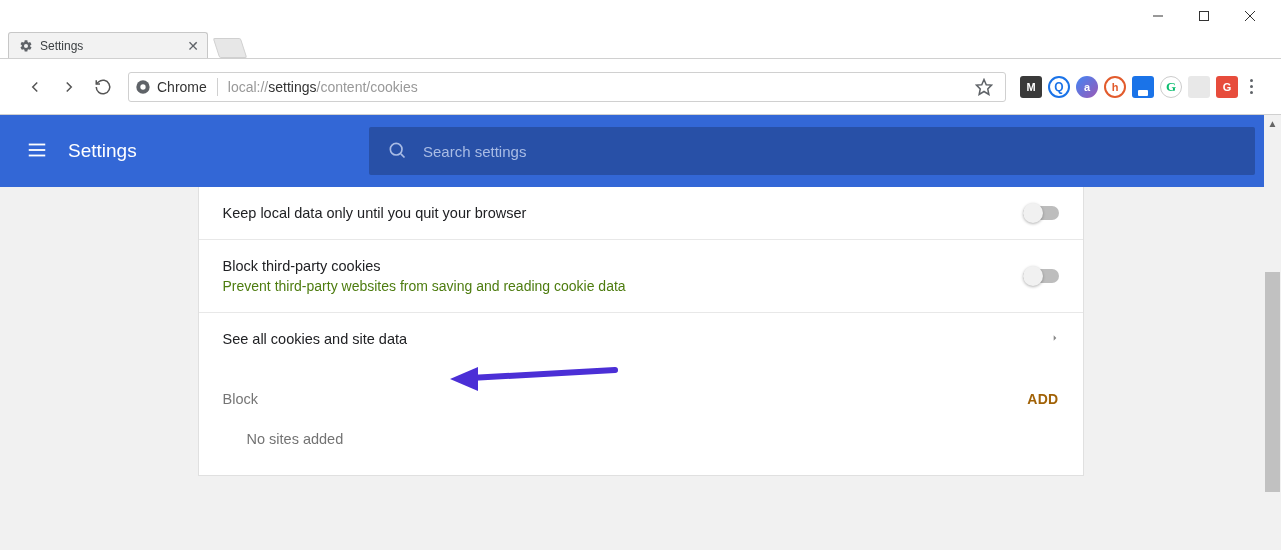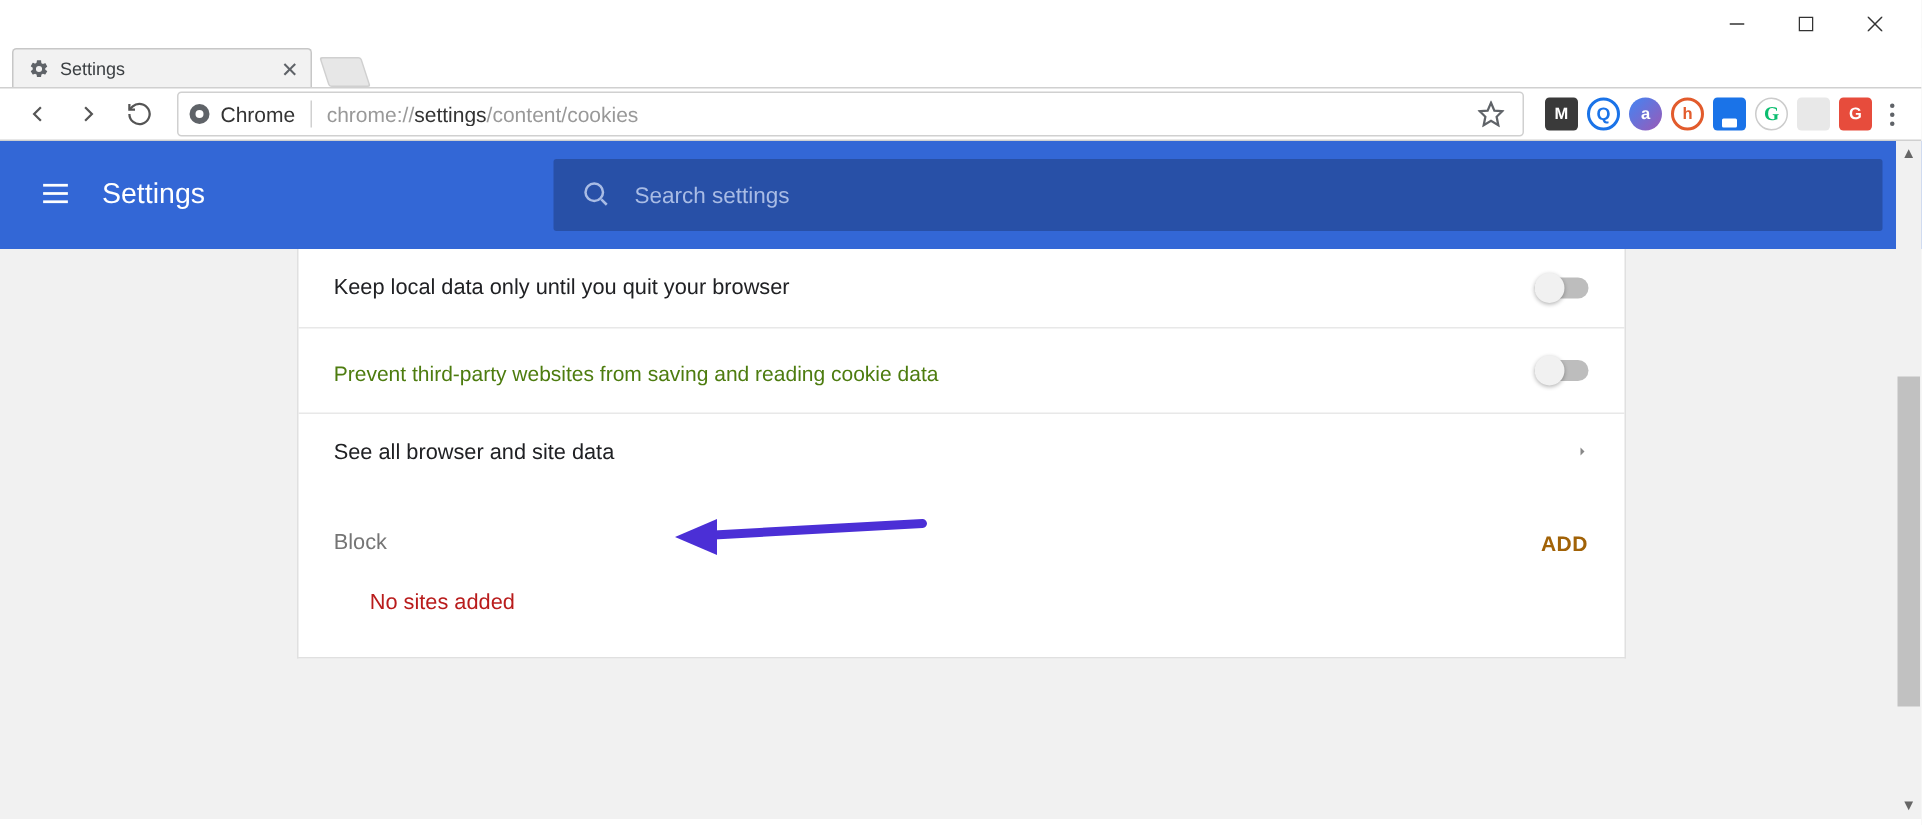--- a/index.html
+++ b/index.html
@@ -13,21 +13,21 @@
   
   .tabstrip { height: 26px; display: flex; align-items: flex-end; padding-left: 8px; background: #fff; }
   .tab { position: relative; height: 26px; display: flex; align-items: center; padding: 0 30px 0 10px; background: #f2f2f2; border: 1px solid #c7c7c7; border-bottom: none; border-radius: 3px 3px 0 0; margin-right: 8px; min-width: 200px; }
   .tab-icon { margin-right: 7px; color: #5f6368; }
   .tab-icon svg { width: 14px; height: 14px; display:block; }
   .tab-title { color: #3c4043; font-size: 12px; }
   .tab-close { position: absolute; right: 8px; color: #5f6368; font-size: 14px; line-height: 1; }
   .newtab { width: 28px; height: 20px; background: #e7e7e7; border: 1px solid #d0d0d0; transform: skewX(18deg); border-radius: 2px; }
 
   
-  .toolbar { height: 36px; display: flex; align-items: center; padding: 0 10px; gap: 4px; border-top: 1px solid #d0d0d0; border-bottom: 1px solid #d0d0d0; }
+  .toolbar { height: 57px; display: flex; align-items: center; padding: 0 20px; gap: 4px; border-top: 1px solid #d0d0d0; border-bottom: 1px solid #d0d0d0; }
   .tb-btn { width: 30px; height: 30px; display:flex; align-items:center; justify-content:center; color:#555; }
   .tb-btn svg { width: 18px; height: 18px; }
   .omnibox { flex: 1; height: 30px; border: 1px solid #d0d0d0; border-radius: 3px; display: flex; align-items: center; padding: 0 6px; gap: 6px; margin: 0 6px; }
   .secure-icon { width:16px; height:16px; color:#5f6368; }
   .omni-label { color:#333; font-size:14px; }
   .omni-sep { width:1px; height:18px; background:#d0d0d0; margin: 0 4px; }
   .omni-url { color:#999; font-size:14px; flex:1; white-space:nowrap; overflow:hidden; }
   .omni-url .dark { color:#333; }
   .star-btn { color:#5f6368; }
   .ext-row { display:flex; align-items:center; gap:6px; padding-left:4px; }
@@ -62,21 +62,21 @@
   .row.noborder { border-bottom:none; }
   .row .text { flex:1; }
   .row .title { font-size:14.5px; color:#202124; }
   .row .sub { font-size:14px; color:#4d7c0f; margin-top:4px; }
   .toggle { width:36px; height:14px; background:#bdbdbd; border-radius:10px; position:relative; }
   .toggle::after { content:''; position:absolute; left:0; top:-3px; width:20px; height:20px; background:#f1f1f1; border-radius:50%; box-shadow:0 1px 3px rgba(0,0,0,0.3); }
   .chev { color:#888; }
   .section-row { padding: 26px 24px 10px; display:flex; align-items:center; justify-content:space-between; }
   .section-row .sec-label { color:#757575; font-size:14.5px; font-weight:500; }
   .add-btn { color:#a16207; font-size:14px; font-weight:600; letter-spacing:0.3px; }
-  .empty { padding: 14px 24px 28px 48px; color:#b91c1c; font-size:14.5px; }
+  .empty { padding: 14px 24px 28px 48px; color:#737373; font-size:14.5px; }
 
   .arrow-annot { position:absolute; left:450px; top:240px; pointer-events:none; }
   .arrow-annot svg { width:170px; height:40px; }
 
   .vscroll { position:absolute; right:0; top:0; width:17px; height:100%; background:#f1f1f1; display:flex; flex-direction:column; align-items:center; }
   .vscroll .arrow { height:17px; color:#666; font-size:10px; display:flex; align-items:center; justify-content:center; width:100%; }
   .vscroll .thumb { width:15px; background:#c1c1c1; }
 </style>
 </head>
 <body>
@@ -133,21 +133,21 @@
   <div class="omnibox">
     <span class="secure-icon">
       <svg viewBox="0 0 24 24">
           <circle cx="12" cy="12" r="10" fill="#5f6368"></circle>
           <circle cx="12" cy="12" r="4" fill="#fff"></circle>
         </svg>
     </span>
     <span class="omni-label">Chrome</span>
     <span class="omni-sep"></span>
     <span class="omni-url">
-      <span>chrome://</span><span class="dark">settings</span><span>/content/cookies</span>
+      <span>local://</span><span class="dark">settings</span><span>/content/cookies</span>
     </span>
     <span class="tb-btn star-btn">
       <svg viewBox="0 0 24 24" fill="none" stroke="currentColor" stroke-width="2">
           <polygon points="12 2 15 9 22 9.5 17 14.5 18.5 22 12 18 5.5 22 7 14.5 2 9.5 9 9"></polygon>
         </svg>
     </span>
   </div>
   <div class="ext-row">
     <div class="ext m">M</div>
     <div class="ext oq">Q</div>
@@ -193,28 +193,29 @@
 
       <div class="row">
         <div class="text">
           <div class="title">Keep local data only until you quit your browser</div>
         </div>
         <div class="toggle"></div>
       </div>
 
       <div class="row">
         <div class="text">
+          <div class="title">Block third-party cookies</div>
           <div class="sub">Prevent third-party websites from saving and reading cookie data</div>
         </div>
         <div class="toggle"></div>
       </div>
 
       <div class="row noborder">
         <div class="text">
-          <div class="title">See all browser and site data</div>
+          <div class="title">See all cookies and site data</div>
         </div>
         <span class="chev">
           <svg width="8" height="12" viewBox="0 0 24 24" fill="currentColor">
               <polygon points="8 4 16 12 8 20"></polygon>
             </svg>
         </span>
       </div>
 
       <div class="section-row">
         <span class="sec-label">Block</span>

